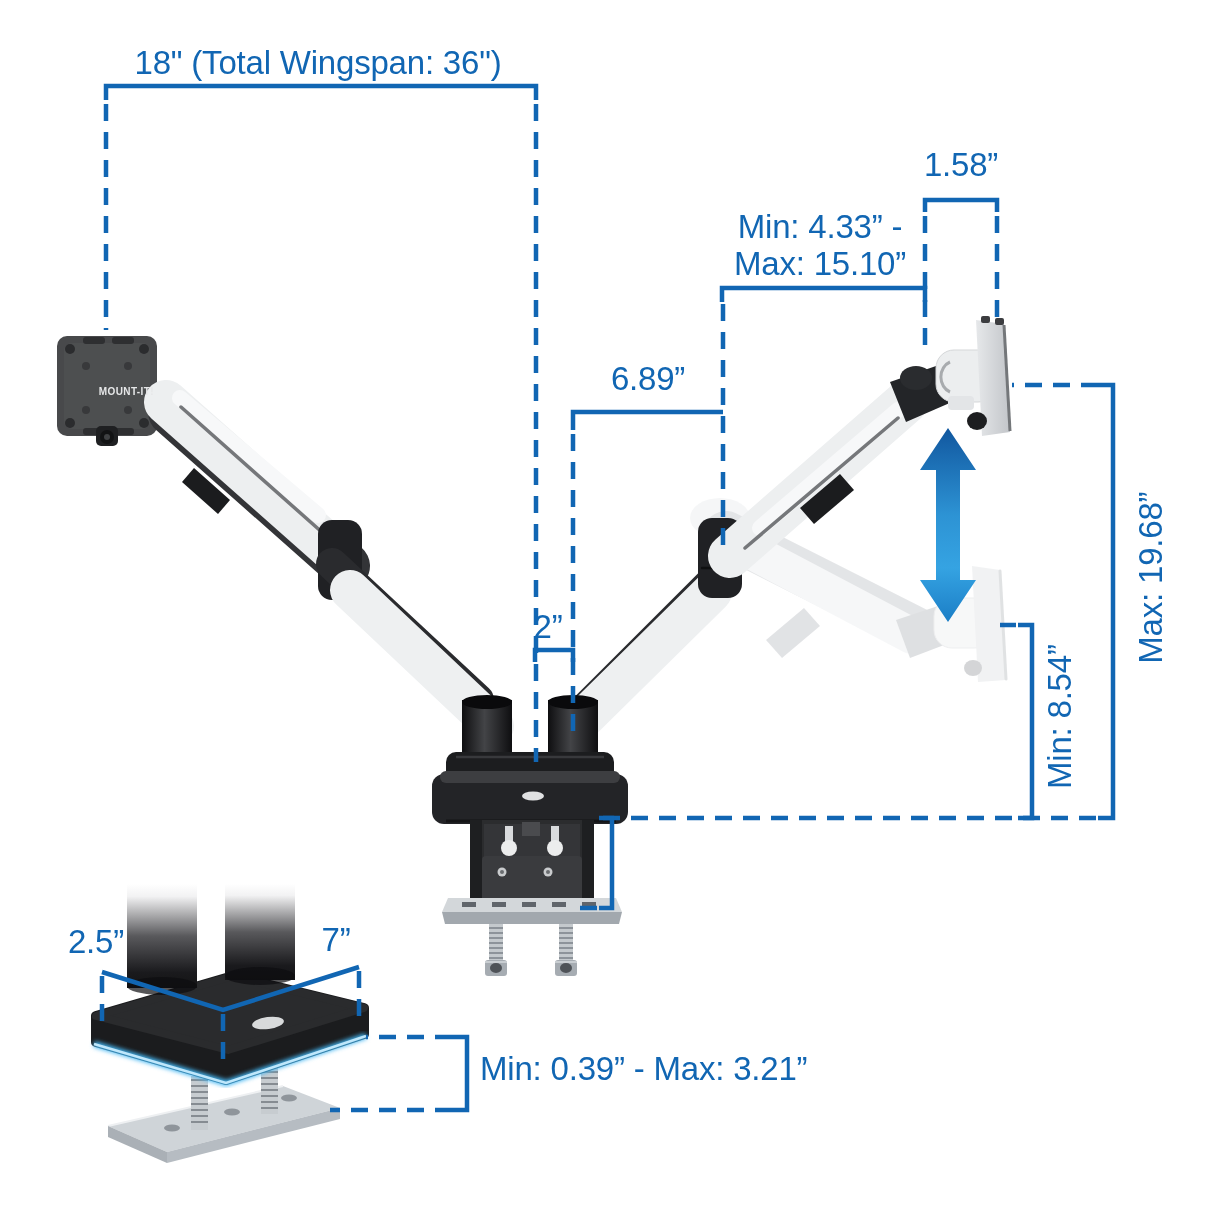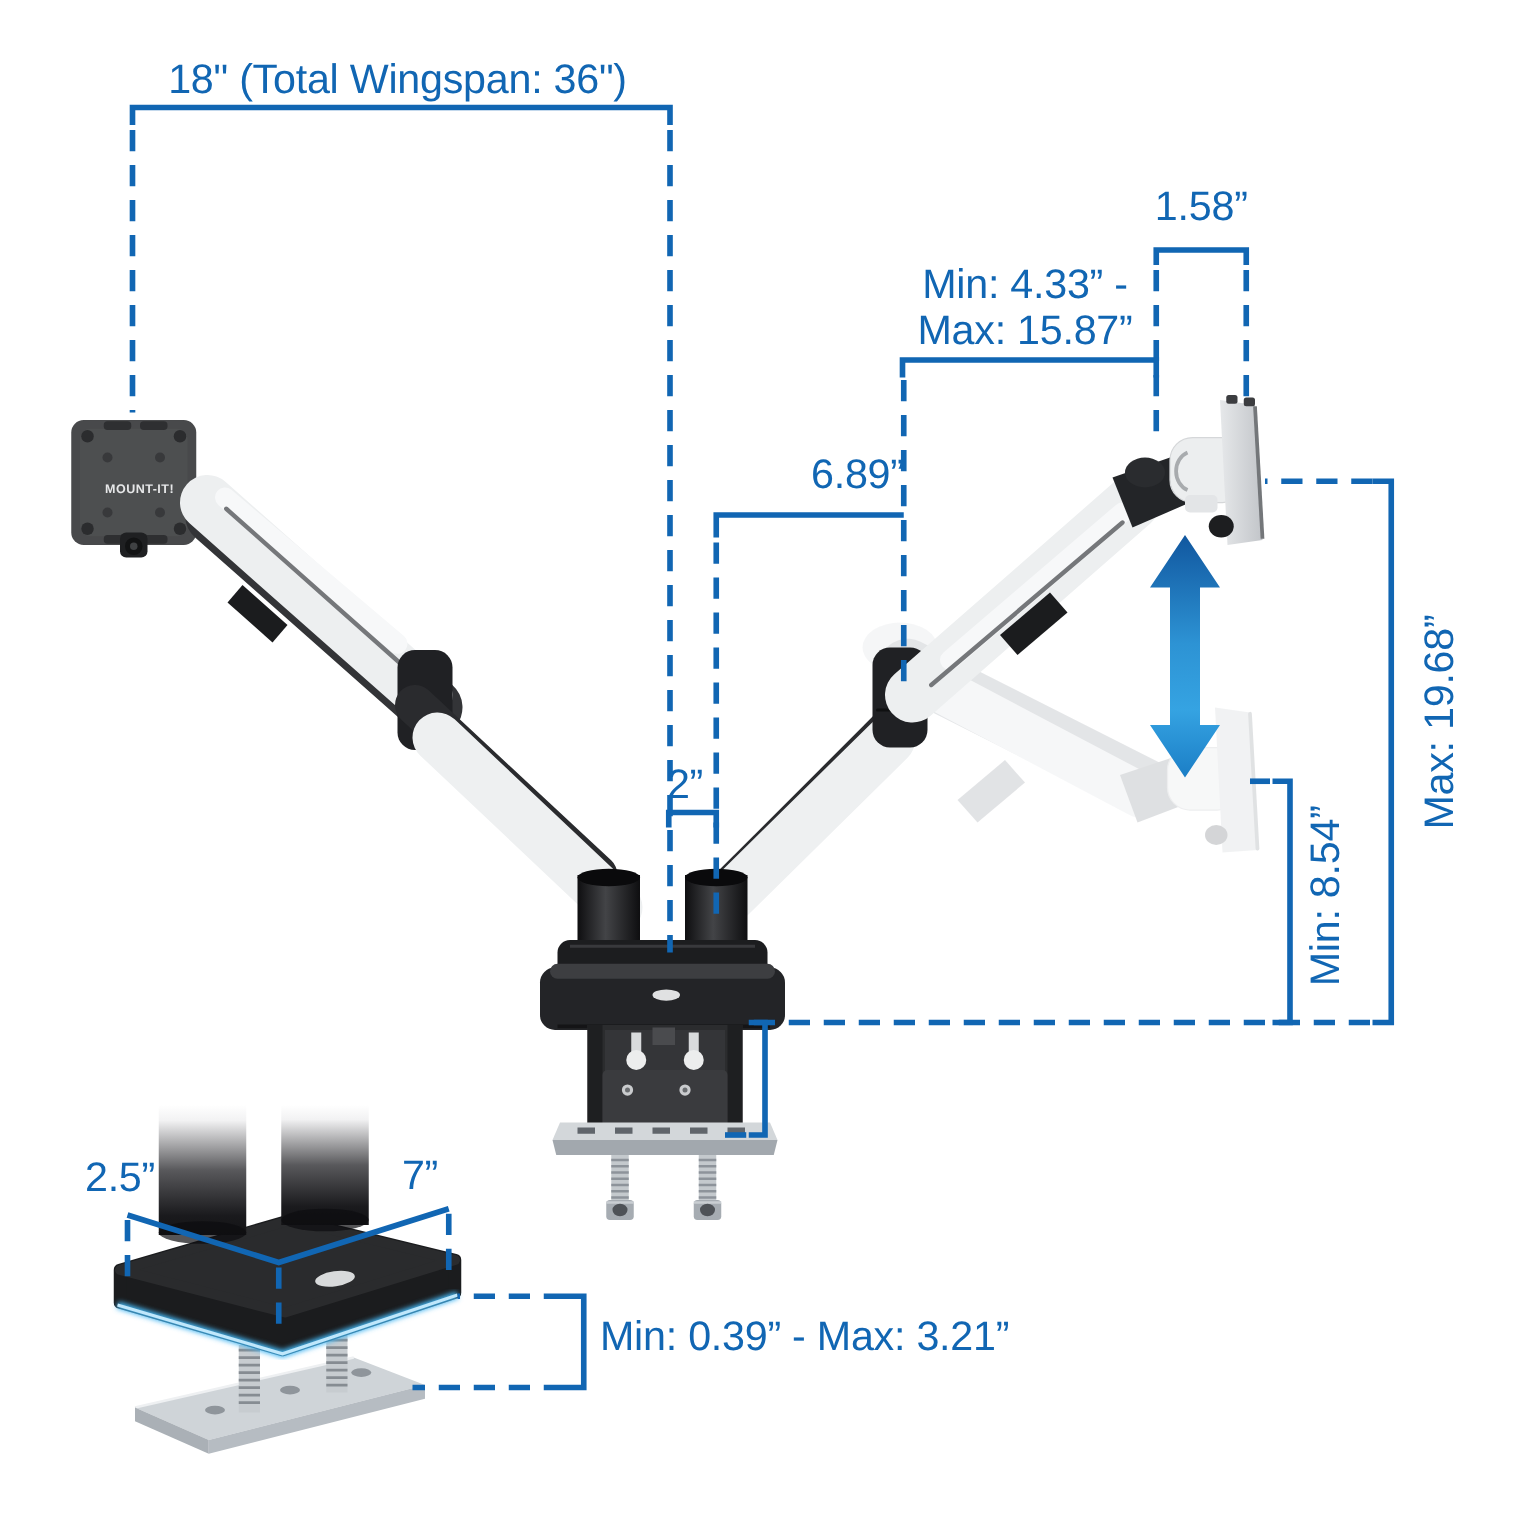--- a/index.html
+++ b/index.html
@@ -8,27 +8,27 @@
   #art{position:absolute;left:0;top:0;}
   .dim-label{position:absolute;color:#1166b3;font-size:33px;line-height:1.13;
              font-family:"Liberation Sans",sans-serif;letter-spacing:-0.2px;white-space:nowrap;}
   .center{text-align:center;}
   .rot{transform:rotate(-90deg);}
   #label-height-max{left:1001px;top:559px;width:300px;}
   #label-height-min{left:972px;top:698px;width:176px;}
   #label-wingspan{left:100px;top:44px;width:436px;}
   #label-top-offset{left:898px;top:146px;width:126px;}
   #label-arm-range{left:714px;top:208px;width:212px;}
-  #label-forearm{left:573px;top:360px;width:150px;text-align:right;}
+  #label-forearm{left:573px;top:360px;width:150px;}
   #label-pole-gap{left:522px;top:608px;width:52px;}
   #label-clamp-range{left:648px;top:845px;}
   #label-base-depth{left:54px;top:923px;width:84px;}
   #label-base-width{left:308px;top:921px;width:56px;}
   #label-grommet-range{left:480px;top:1050px;}
-  #brand-label{position:absolute;left:84px;top:386px;width:70px;text-align:left;
+  #brand-label{position:absolute;left:84px;top:386px;width:70px;text-align:right;
                color:#e6e7e8;font-size:10px;font-weight:bold;letter-spacing:0.4px;}
 </style>
 </head>
 <body>
 
 <div id="canvas">
 
 <svg id="art" width="1214" height="1214" viewBox="0 0 1214 1214">
   <defs>
     <linearGradient id="gArrow" x1="0" y1="0" x2="0" y2="1">
@@ -253,21 +253,21 @@
     <path d="M452,1037 L467,1037 L467,1110 L452,1110"></path>
   </g>
 </svg>
 
   <div id="label-wingspan" class="dim-label center">18" (Total Wingspan: 36")</div>
 
   <div id="label-top-offset" class="dim-label center">1.58”</div>
 
   <div id="label-arm-range" class="dim-label center">
     <div>Min: 4.33” -</div>
-    <div>Max: 15.87”</div>
+    <div>Max: 15.10”</div>
   </div>
 
   <div id="label-forearm" class="dim-label center">6.89”</div>
 
   <div id="label-pole-gap" class="dim-label center">2”</div>
 
   <div id="label-height-max" class="dim-label center rot">Max: 19.68”</div>
 
   <div id="label-height-min" class="dim-label center rot">Min: 8.54”</div>
 

